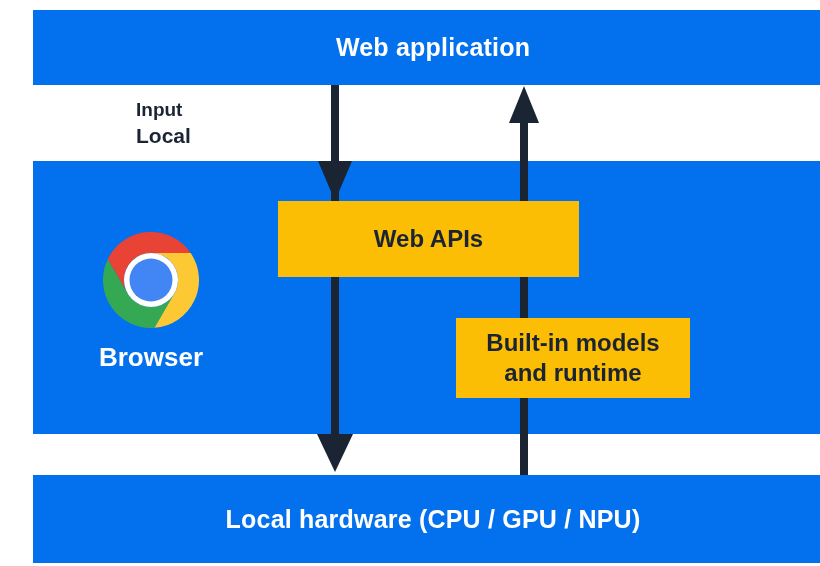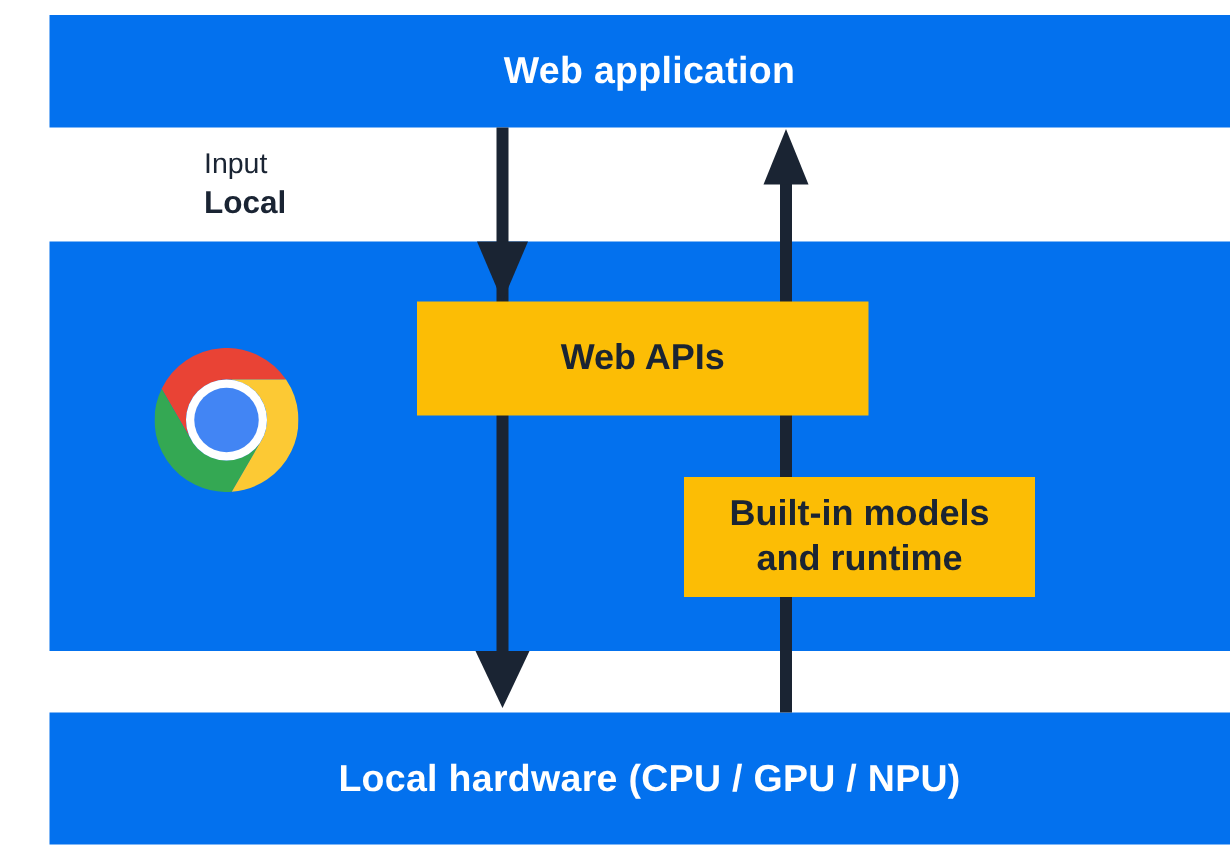--- a/index.html
+++ b/index.html
@@ -17,21 +17,21 @@
   .band{position:absolute;left:10px;width:800px;background:var(--band-blue);z-index:1;
         display:flex;align-items:center;justify-content:center;}
   .band-top{top:10px;height:75px;}
   .band-bottom{top:475px;height:88px;}
   .band-title{color:var(--white);font-weight:bold;font-size:25px;letter-spacing:.2px;}
   .panel{position:absolute;left:10px;top:161px;width:800px;height:273px;background:var(--band-blue);z-index:1;}
 
   .io{position:absolute;z-index:2;color:var(--ink);}
   .io-left{left:113px;top:97px;text-align:left;}
   .io-right{right:52px;top:97px;text-align:right;}
-  .io-title{font-size:19px;font-weight:normal;line-height:26px;}
+  .io-title{font-size:19px;font-weight:bold;line-height:26px;}
   .io-value{font-size:21px;font-weight:bold;line-height:26px;}
 
   .vline{position:absolute;background:var(--ink);z-index:2;}
   .down-line{left:308px;top:85px;width:8px;height:355px;}
   .up-line{left:497px;top:118px;width:8px;height:357px;}
   .tri{position:absolute;width:0;height:0;z-index:2;}
   .tri-down-1{left:295px;top:161px;border-left:17px solid transparent;border-right:17px solid transparent;border-top:40px solid var(--ink);}
   .tri-down-2{left:294px;top:434px;border-left:18px solid transparent;border-right:18px solid transparent;border-top:38px solid var(--ink);}
   .tri-up{left:486px;top:86px;border-left:15px solid transparent;border-right:15px solid transparent;border-bottom:37px solid var(--ink);}
 
@@ -75,18 +75,19 @@
     <span>and runtime</span>
   </div>
 
   <svg class="chrome-logo" viewBox="0 0 96 96" aria-hidden="true">
     <path d="M87.69 21 A48 48 0 0 0 4.77 27.13 L24.62 61.5 A27 27 0 0 1 48 21 Z" fill="#E94335"></path>
     <path d="M4.77 27.13 A48 48 0 0 0 51.54 95.87 L71.38 61.5 A27 27 0 0 1 24.62 61.5 Z" fill="#34A853"></path>
     <path d="M51.54 95.87 A48 48 0 0 0 87.69 21 L48 21 A27 27 0 0 1 71.38 61.5 Z" fill="#FCC934"></path>
     <circle cx="48" cy="48" r="27" fill="#FFFFFF"></circle>
     <circle cx="48" cy="48" r="21.5" fill="#4285F4"></circle>
   </svg>
+  <div class="browser-label">Browser</div>
 
   <div class="band band-bottom">
     <span class="band-title">Local hardware (CPU / GPU / NPU)</span>
   </div>
 
 </div>
 
 </body></html>

